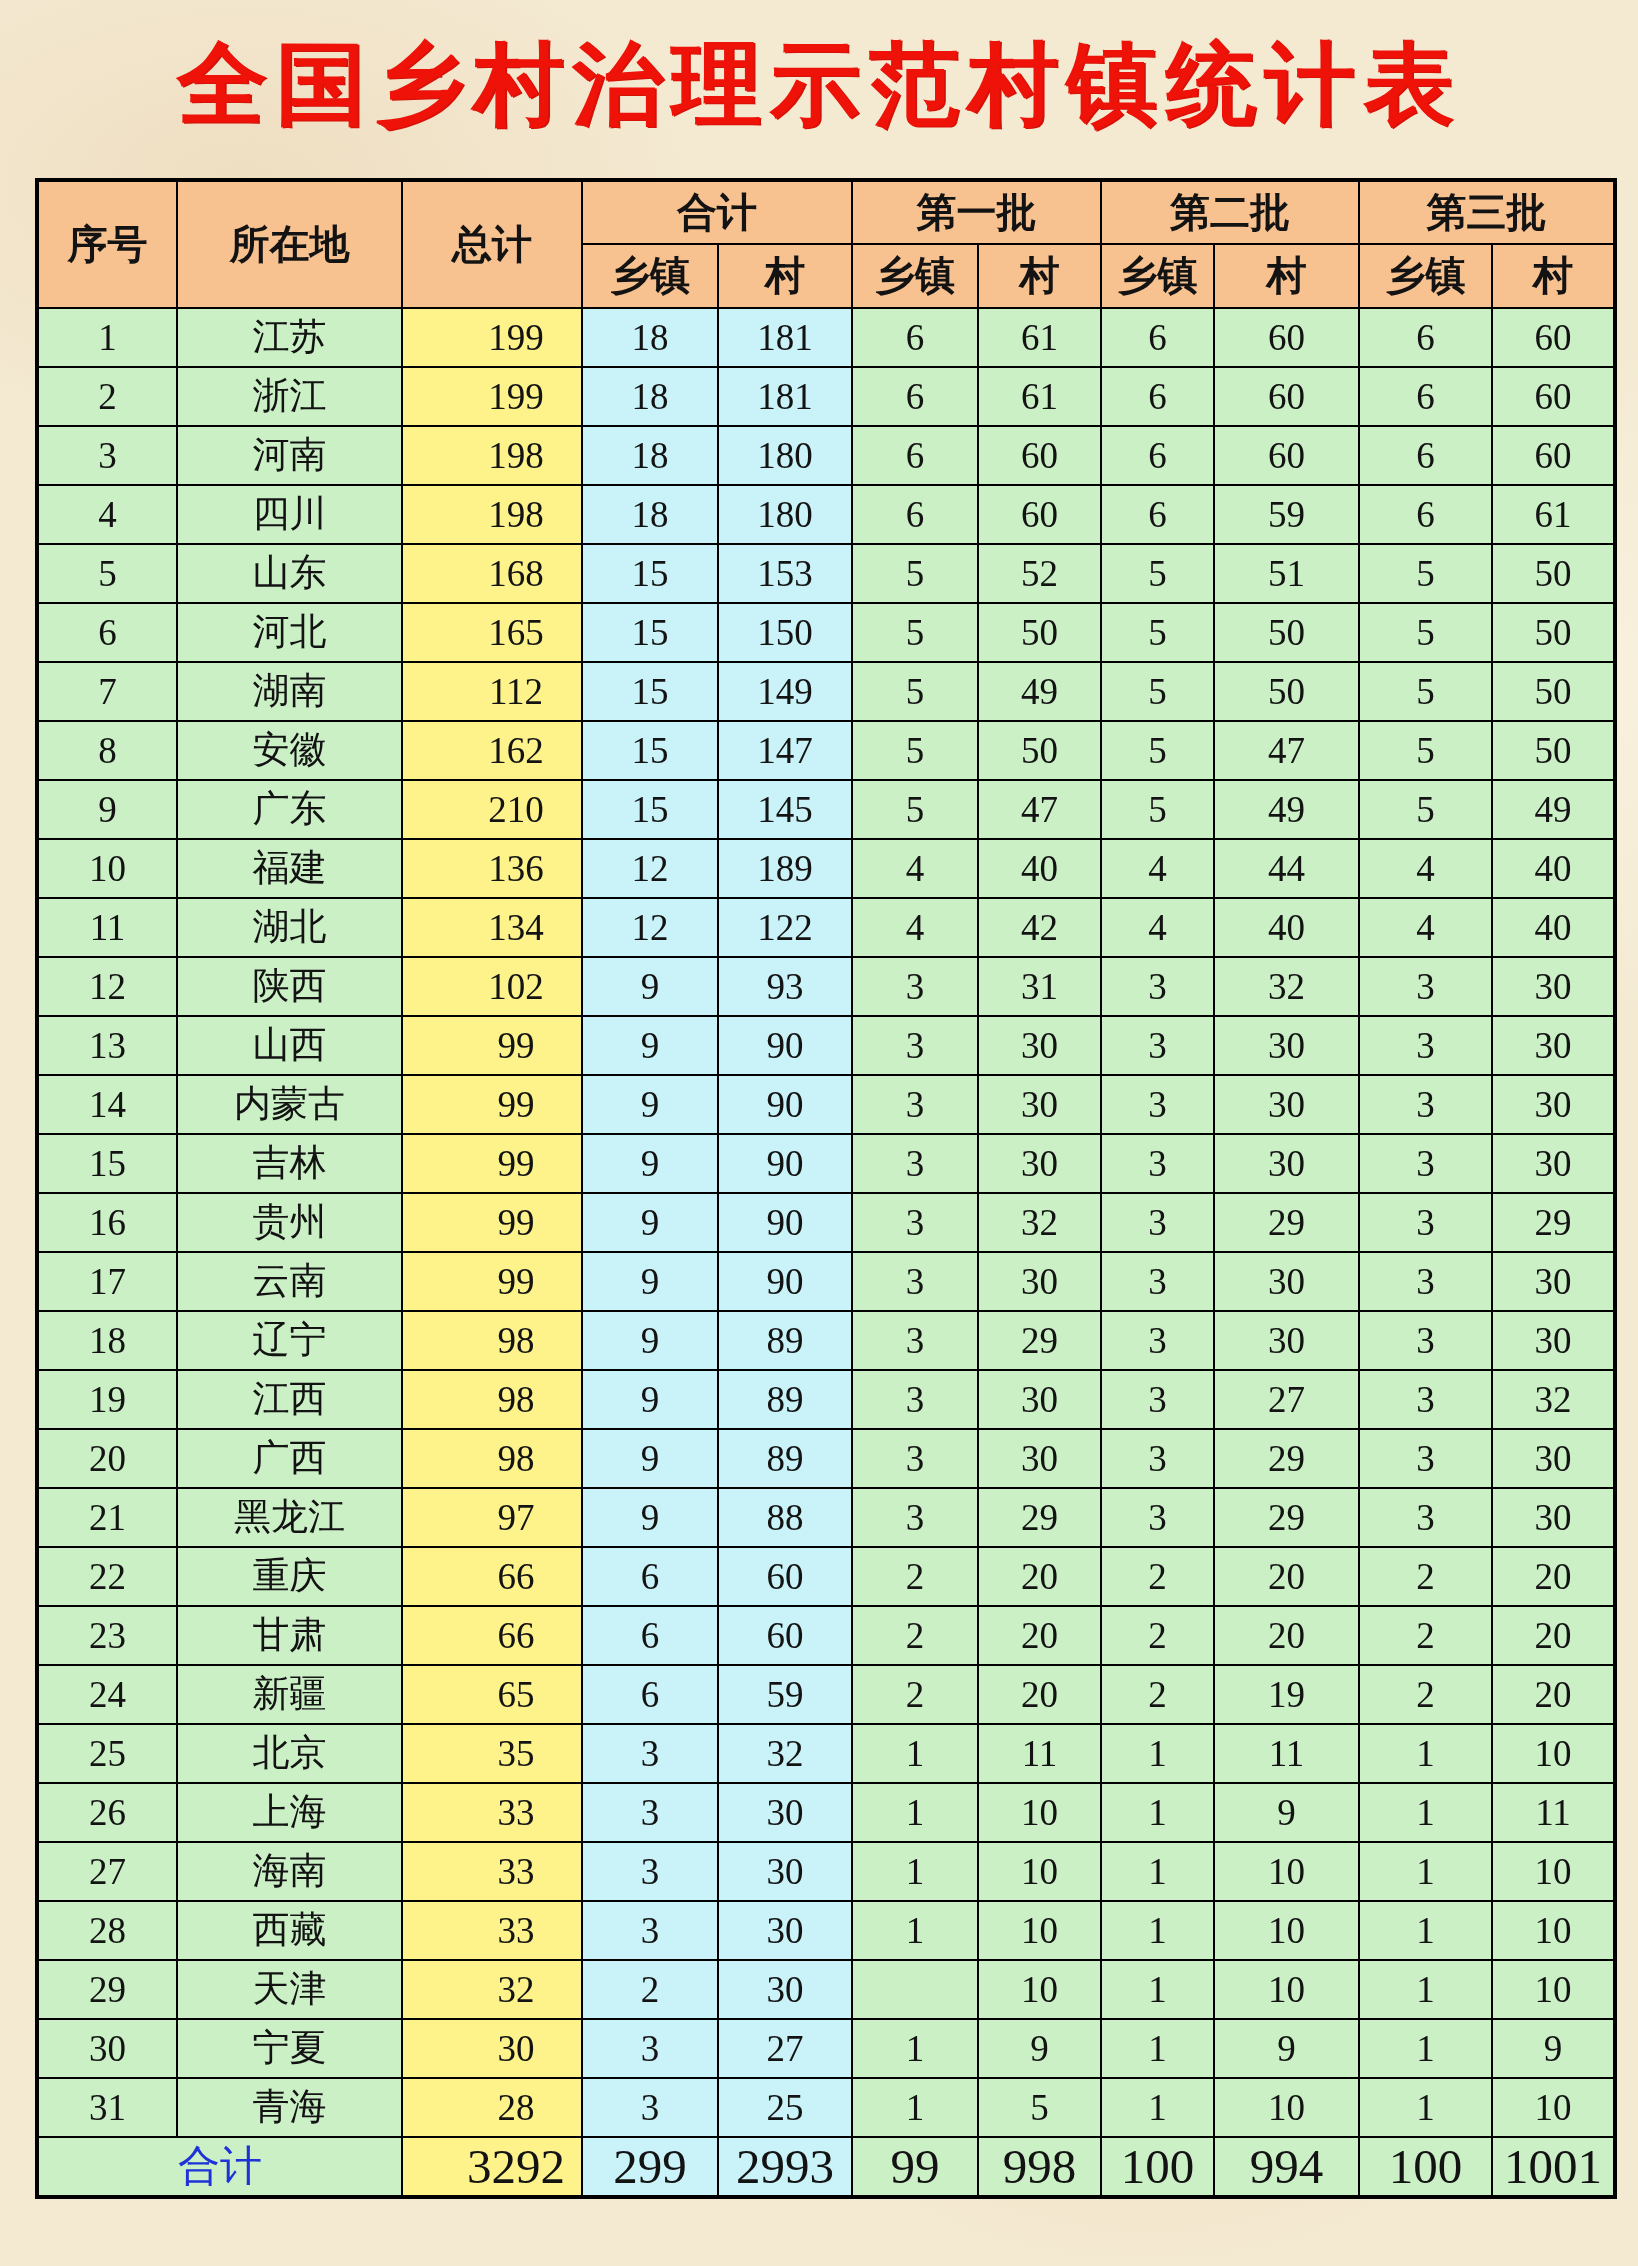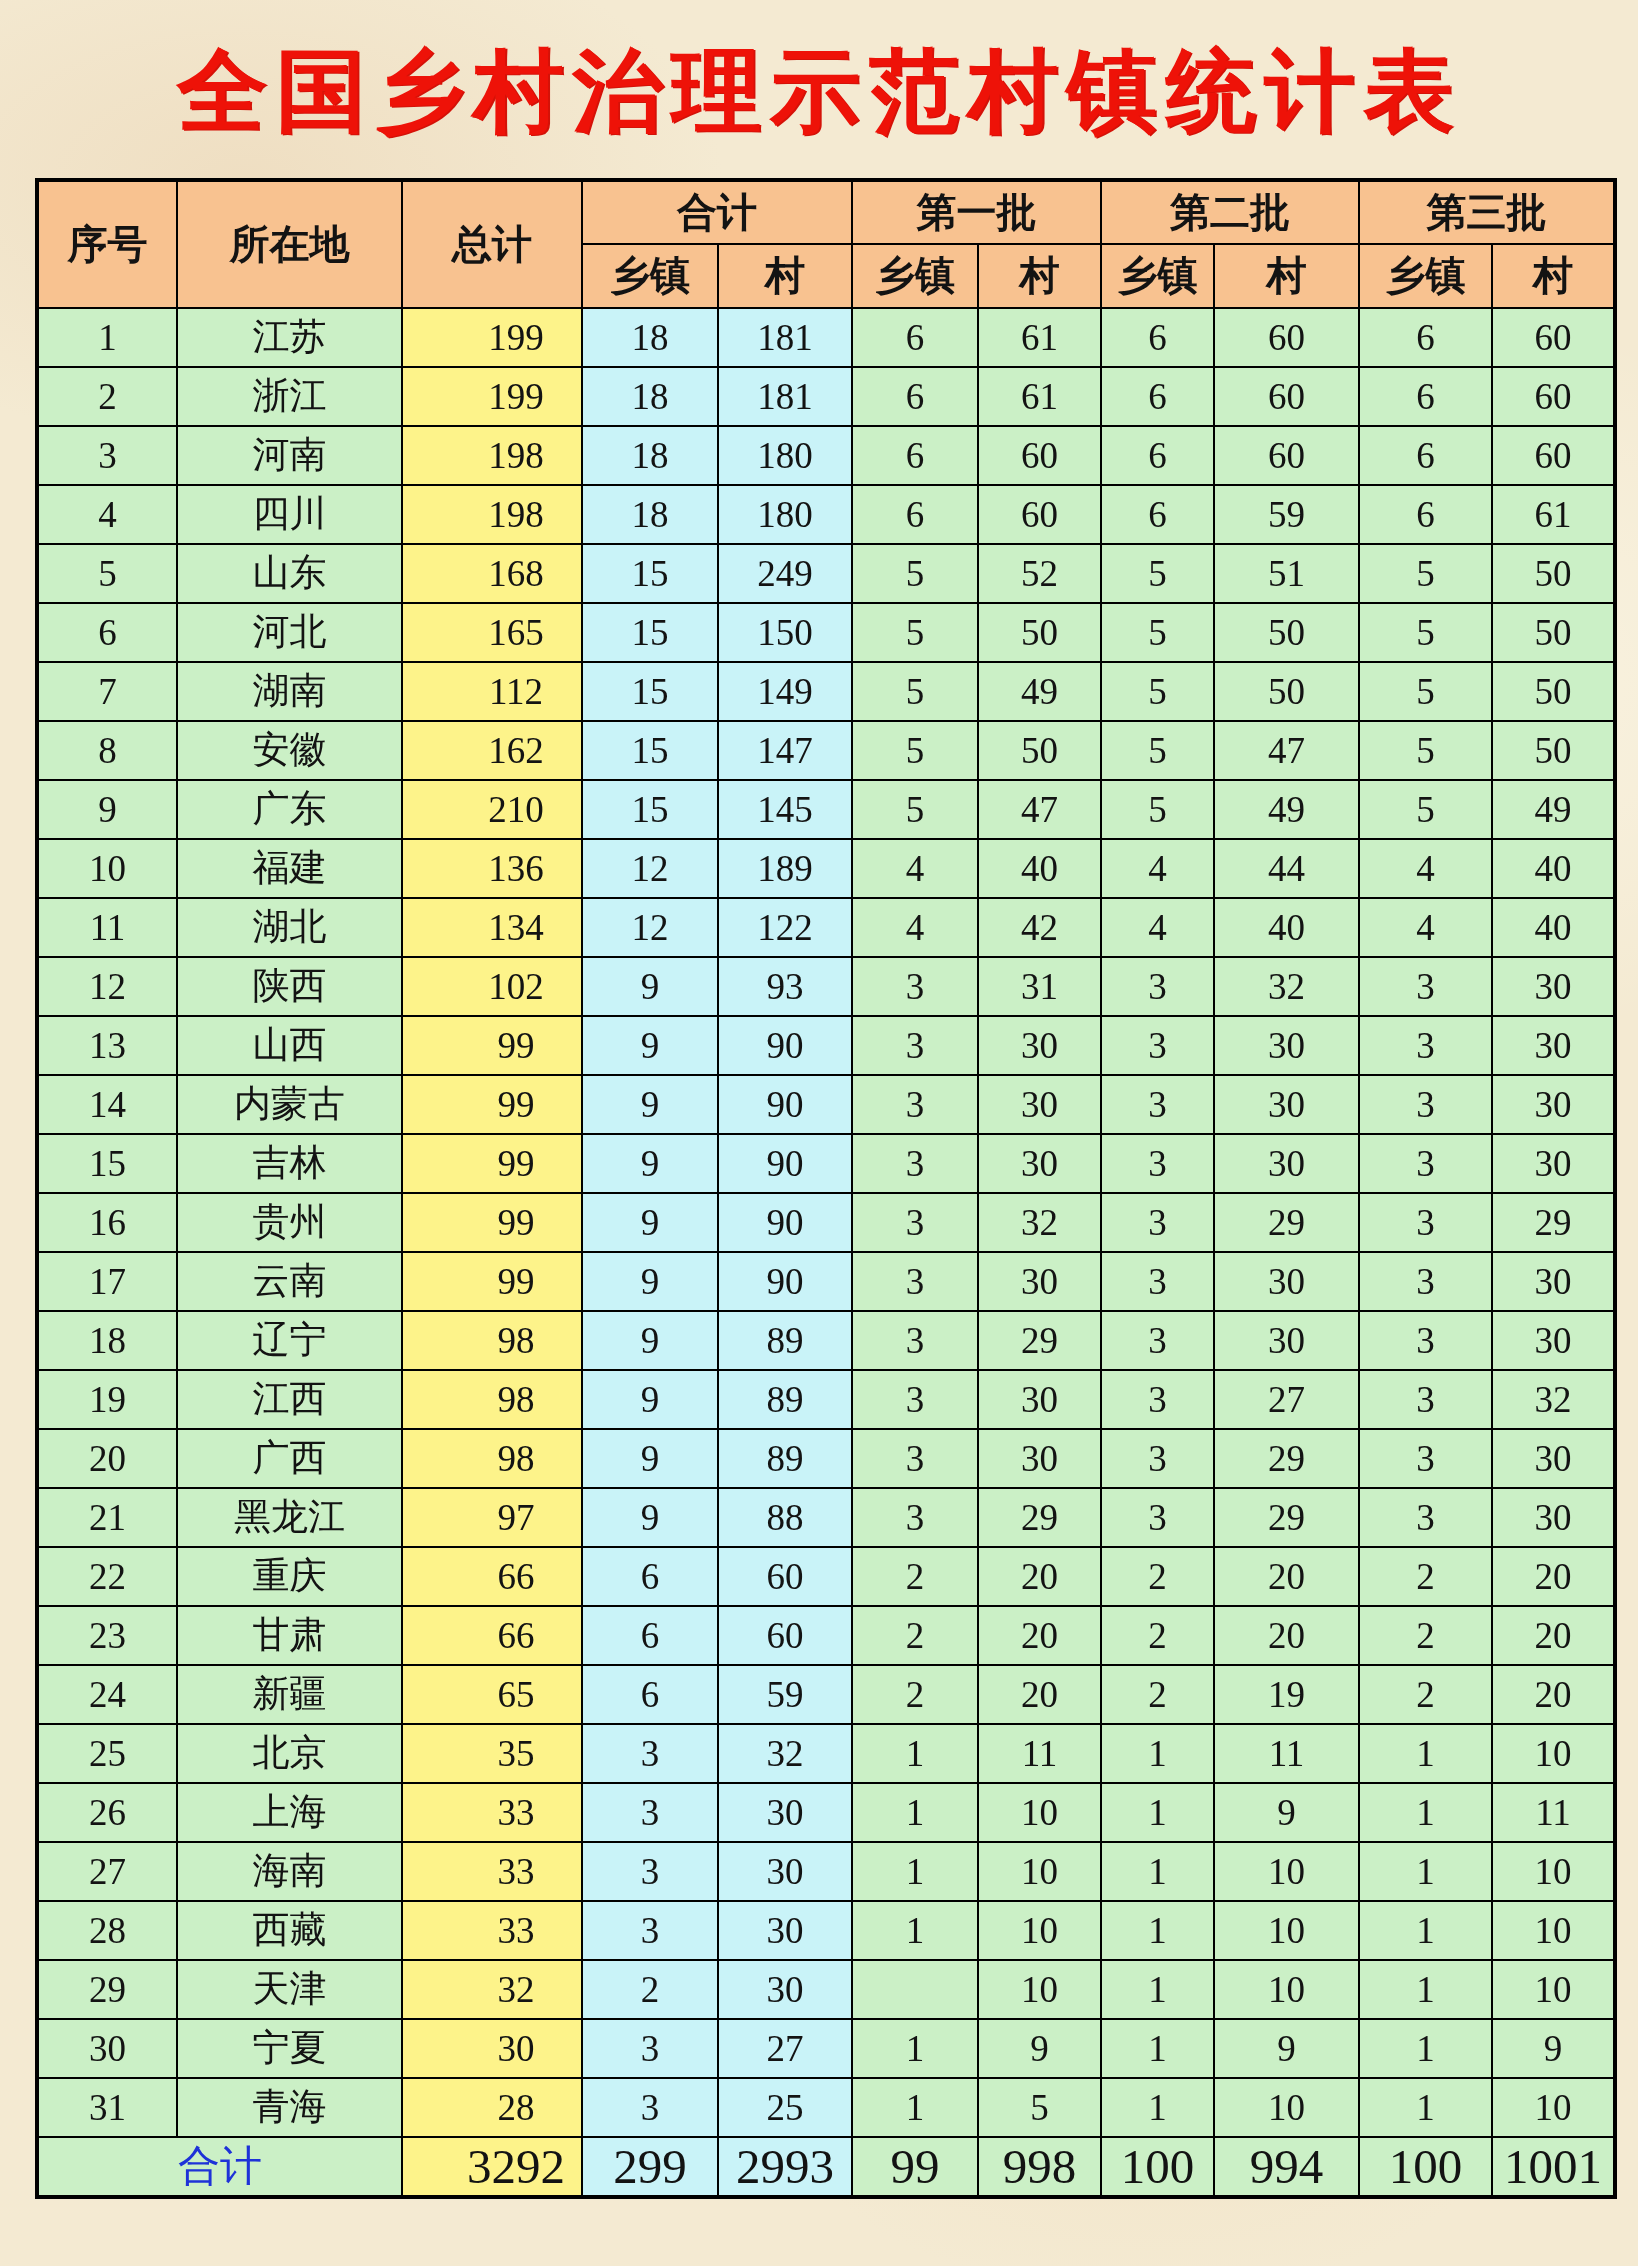--- a/index.html
+++ b/index.html
@@ -16,21 +16,21 @@
   }
   .page-title {
     padding-top:35px;
     text-align:center;
     font-size:90px;
     line-height:1.25;
     font-weight:bold;
     letter-spacing:8.9px;
     color:#ee1208;
     text-shadow:1.8px 0.9px 0 #d41208;
-    font-family:Liberation Sans, sans-serif;
+    font-family:Liberation Mono, monospace;
   }
   table.stats {
     margin:30px 0 0 35px;
     width:1577px;
     table-layout:fixed;
     border-collapse:collapse;
     border:4.4px solid #000;
   }
   th, td {
     border:2.7px solid #000;
@@ -150,21 +150,21 @@
         <td class="c-green">6</td>
         <td class="c-green">59</td>
         <td class="c-green">6</td>
         <td class="c-green">61</td>
       </tr>
       <tr>
         <td class="c-green">5</td>
         <td class="c-green">山东</td>
         <td class="c-yellow">168</td>
         <td class="c-blue">15</td>
-        <td class="c-blue">249</td>
+        <td class="c-blue">153</td>
         <td class="c-green">5</td>
         <td class="c-green">52</td>
         <td class="c-green">5</td>
         <td class="c-green">51</td>
         <td class="c-green">5</td>
         <td class="c-green">50</td>
       </tr>
       <tr>
         <td class="c-green">6</td>
         <td class="c-green">河北</td>

